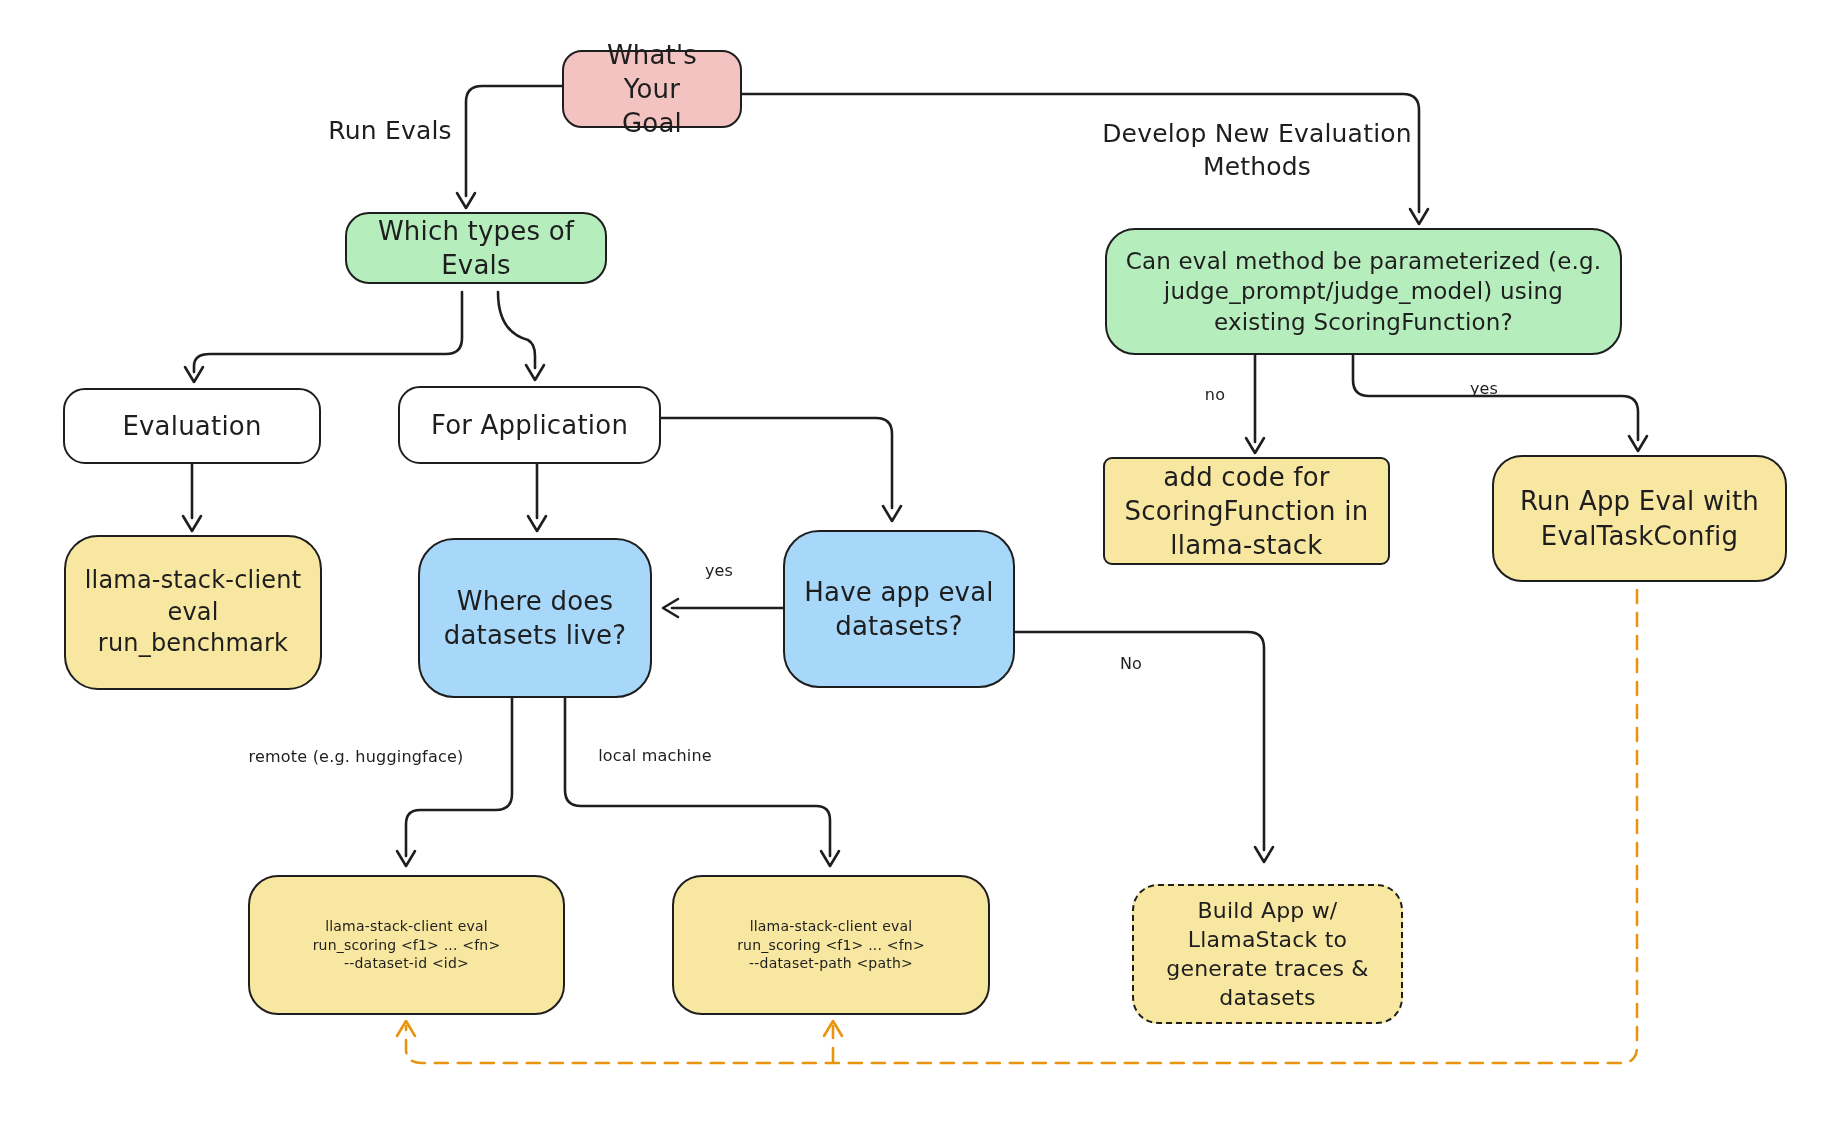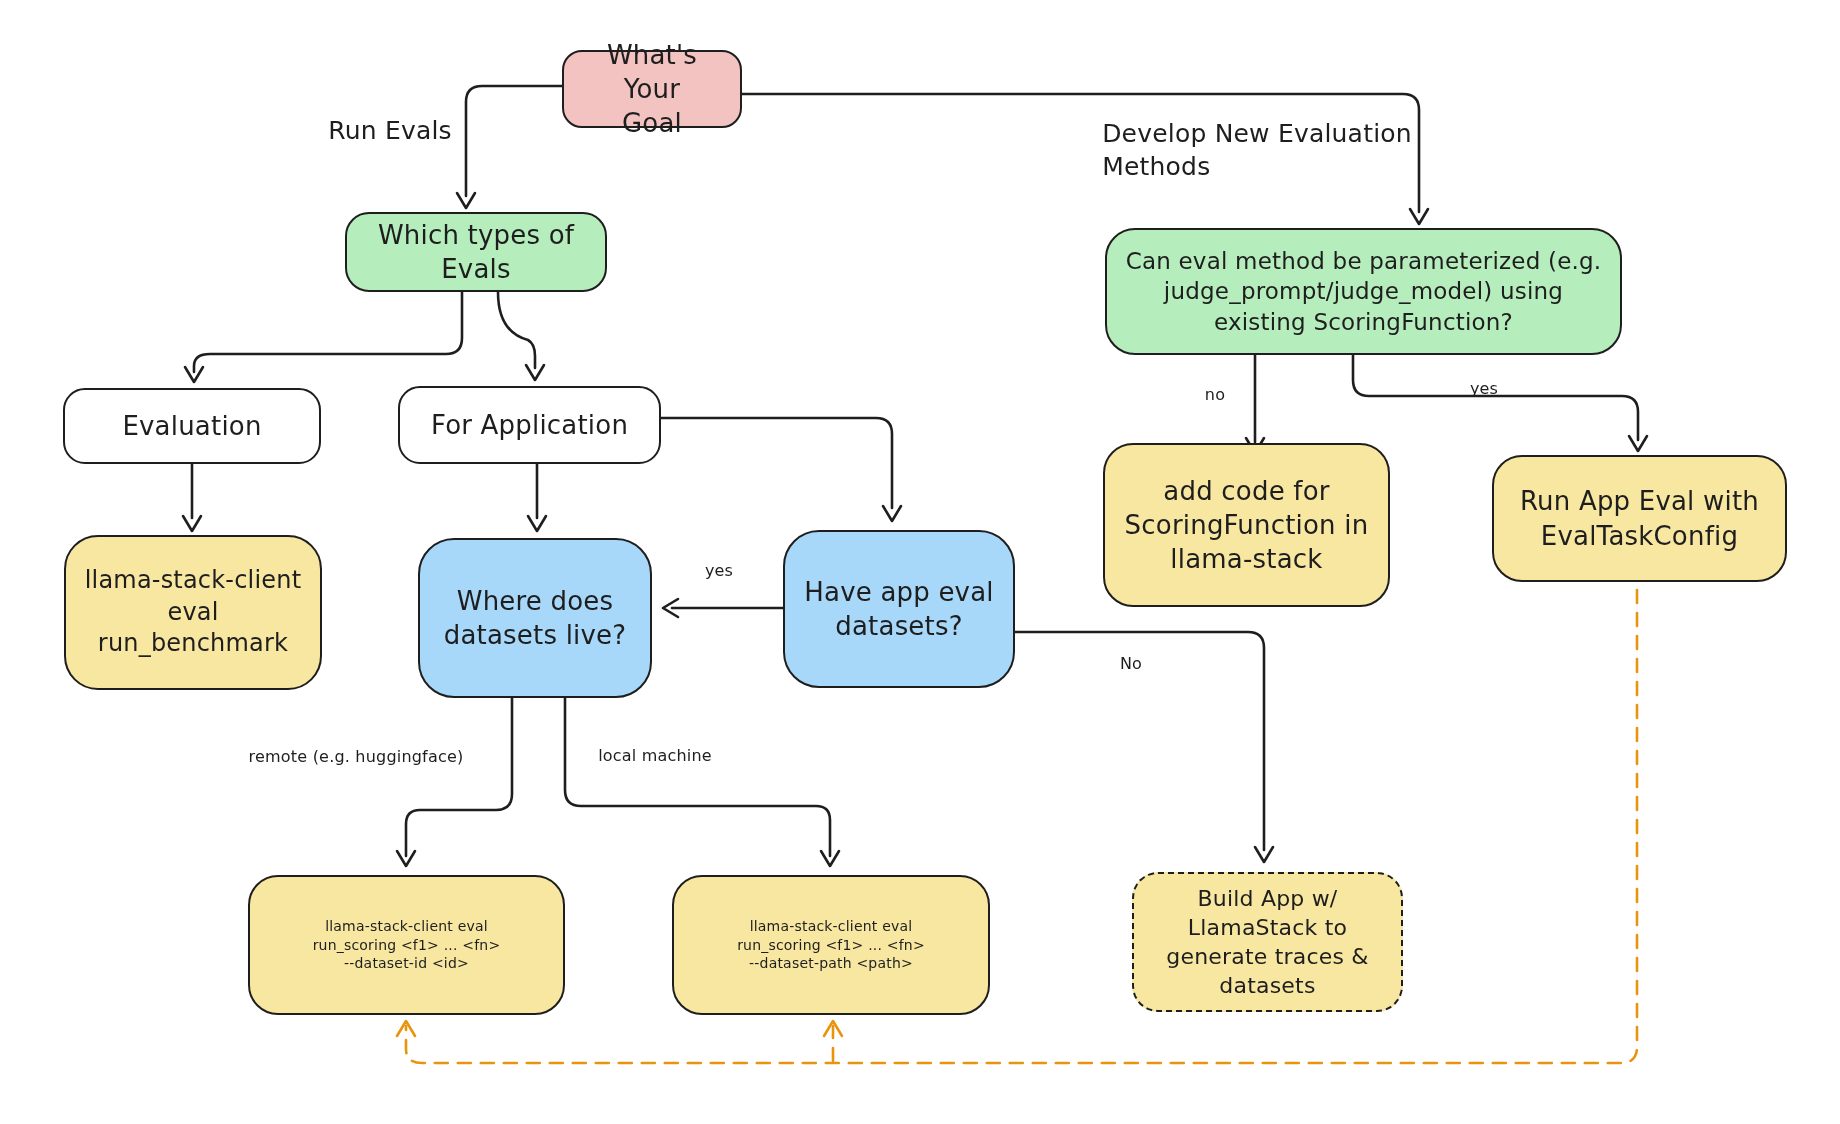--- a/index.html
+++ b/index.html
@@ -13,29 +13,29 @@
     position:absolute;display:flex;align-items:center;justify-content:center;
     text-align:center;white-space:pre-line;line-height:1.32;
     border:2.6px solid #1e1e1e;box-sizing:border-box;padding:6px 18px;
     letter-spacing:0.2px;
   }
   .fill-pink{background:#f2c3c1;}
   .fill-green{background:#b5edbc;}
   .fill-blue{background:#a7d7f9;}
   .fill-yellow{background:#f8e7a1;}
   .fill-white{background:#ffffff;}
-  .dashed-border{border-style:dashed;}
+  .dashed-border{border-style:dashed;margin-top:12px;}
   .fs26{font-size:26px;}
   .fs24{font-size:24px;}
   .fs23{font-size:23px;}
   .fs22{font-size:22px;}
   .fs21{font-size:14px;}
   .elabel{
     position:absolute;transform:translate(-50%,-50%);
-    text-align:left;white-space:pre-line;line-height:1.3;
+    text-align:center;white-space:pre-line;line-height:1.3;
     font-size:25px;letter-spacing:0.2px;
   }
   .elabel.small{font-size:16px;}
 </style>
 </head>
 <body>
 
 <div class="canvas">
 
   <svg class="wires" viewBox="0 0 1840 1124">
@@ -84,41 +84,41 @@
       <path stroke-dasharray="13 10" d="M1637,590 V1047 Q1637,1063 1621,1063 H422 Q406,1063 406,1049 V1026"></path>
       <path stroke-dasharray="13 10" d="M833,1061 V1026"></path>
       <path d="M397,1036 L406,1021 L415,1036"></path>
       <path d="M824,1036 L833,1021 L842,1036"></path>
     </g>
   </svg>
 
   <div class="node fill-pink fs26" style="left:562px;top:50px;width:180px;height:78px;border-radius:20px;">What's Your
 Goal</div>
 
-  <div class="node fill-green fs26" style="left:345px;top:212px;width:262px;height:80px;border-radius:24px;">Which types of
+  <div class="node fill-green fs26" style="left:345px;top:212px;width:262px;height:72px;border-radius:24px;">Which types of
 Evals</div>
 
   <div class="node fill-white fs26" style="left:63px;top:388px;width:258px;height:76px;border-radius:22px;">Evaluation</div>
 
   <div class="node fill-yellow fs24" style="left:64px;top:535px;width:258px;height:155px;border-radius:34px;">llama-stack-client
 eval run_benchmark</div>
 
   <div class="node fill-white fs26" style="left:398px;top:386px;width:263px;height:78px;border-radius:22px;">For Application</div>
 
   <div class="node fill-blue fs26" style="left:418px;top:538px;width:234px;height:160px;border-radius:36px;">Where does
 datasets live?</div>
 
   <div class="node fill-blue fs26" style="left:783px;top:530px;width:232px;height:158px;border-radius:36px;">Have app eval
 datasets?</div>
 
   <div class="node fill-green fs23" style="left:1105px;top:228px;width:517px;height:127px;border-radius:30px;">Can eval method be parameterized (e.g.
 judge_prompt/judge_model) using
 existing ScoringFunction?</div>
 
-  <div class="node fill-yellow fs26" style="left:1103px;top:443px;width:287px;height:164px;border-radius:30px;">add code for
+  <div class="node fill-yellow fs26" style="left:1103px;top:457px;width:287px;height:108px;border-radius:9px;">add code for
 ScoringFunction in
 llama-stack</div>
 
   <div class="node fill-yellow fs26" style="left:1492px;top:455px;width:295px;height:127px;border-radius:30px;">Run App Eval with
 EvalTaskConfig</div>
 
   <div class="node fill-yellow fs21" style="left:248px;top:875px;width:317px;height:140px;border-radius:30px;">llama-stack-client eval
 run_scoring &lt;f1&gt; ... &lt;fn&gt;
 --dataset-id &lt;id&gt;</div>
 

